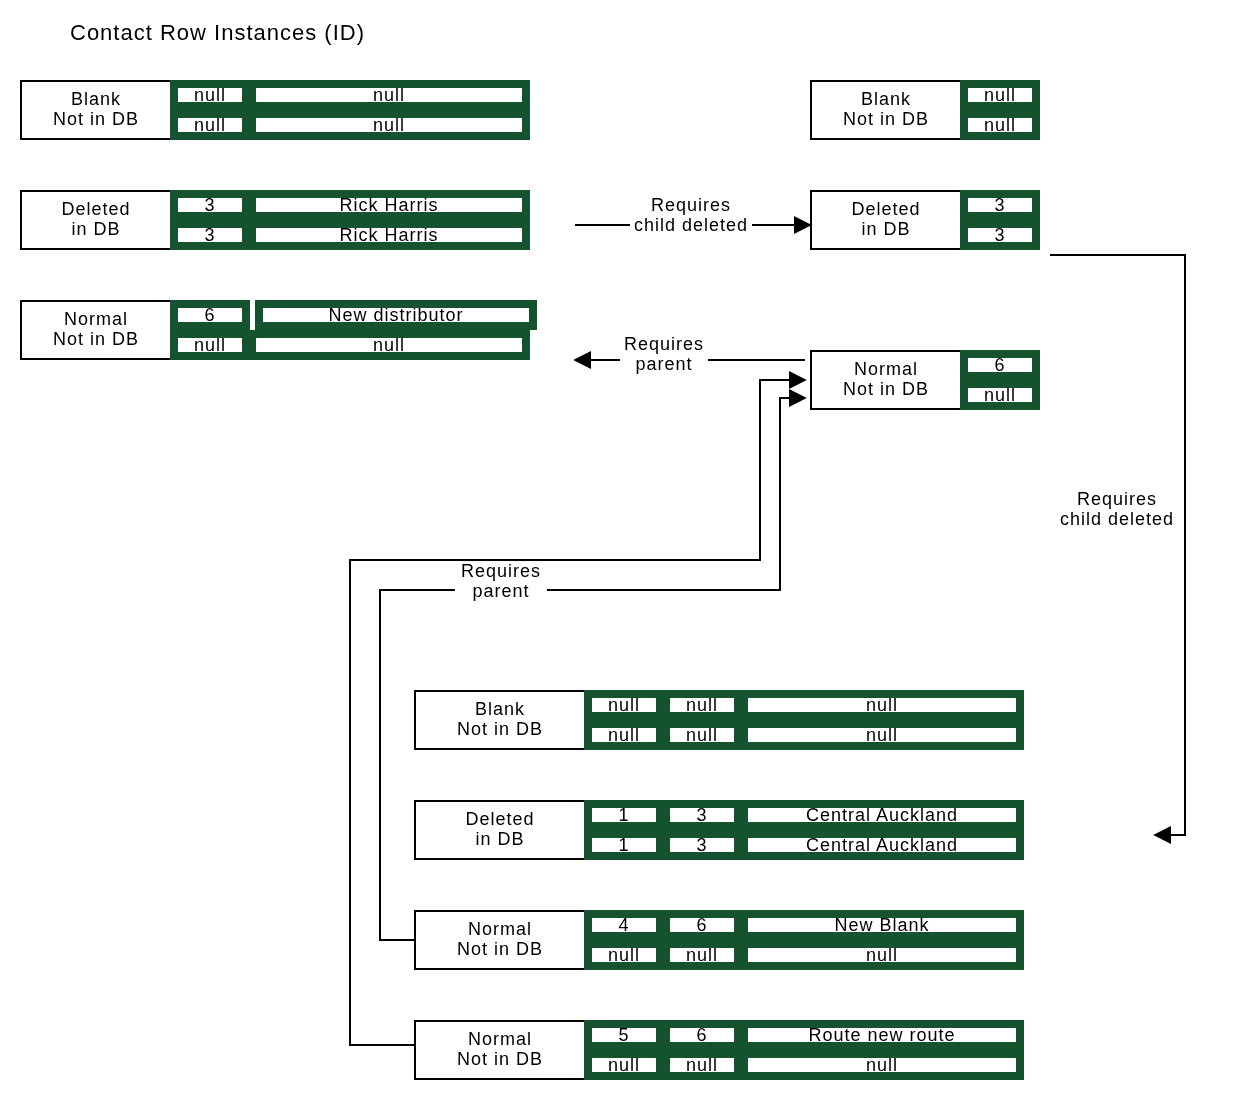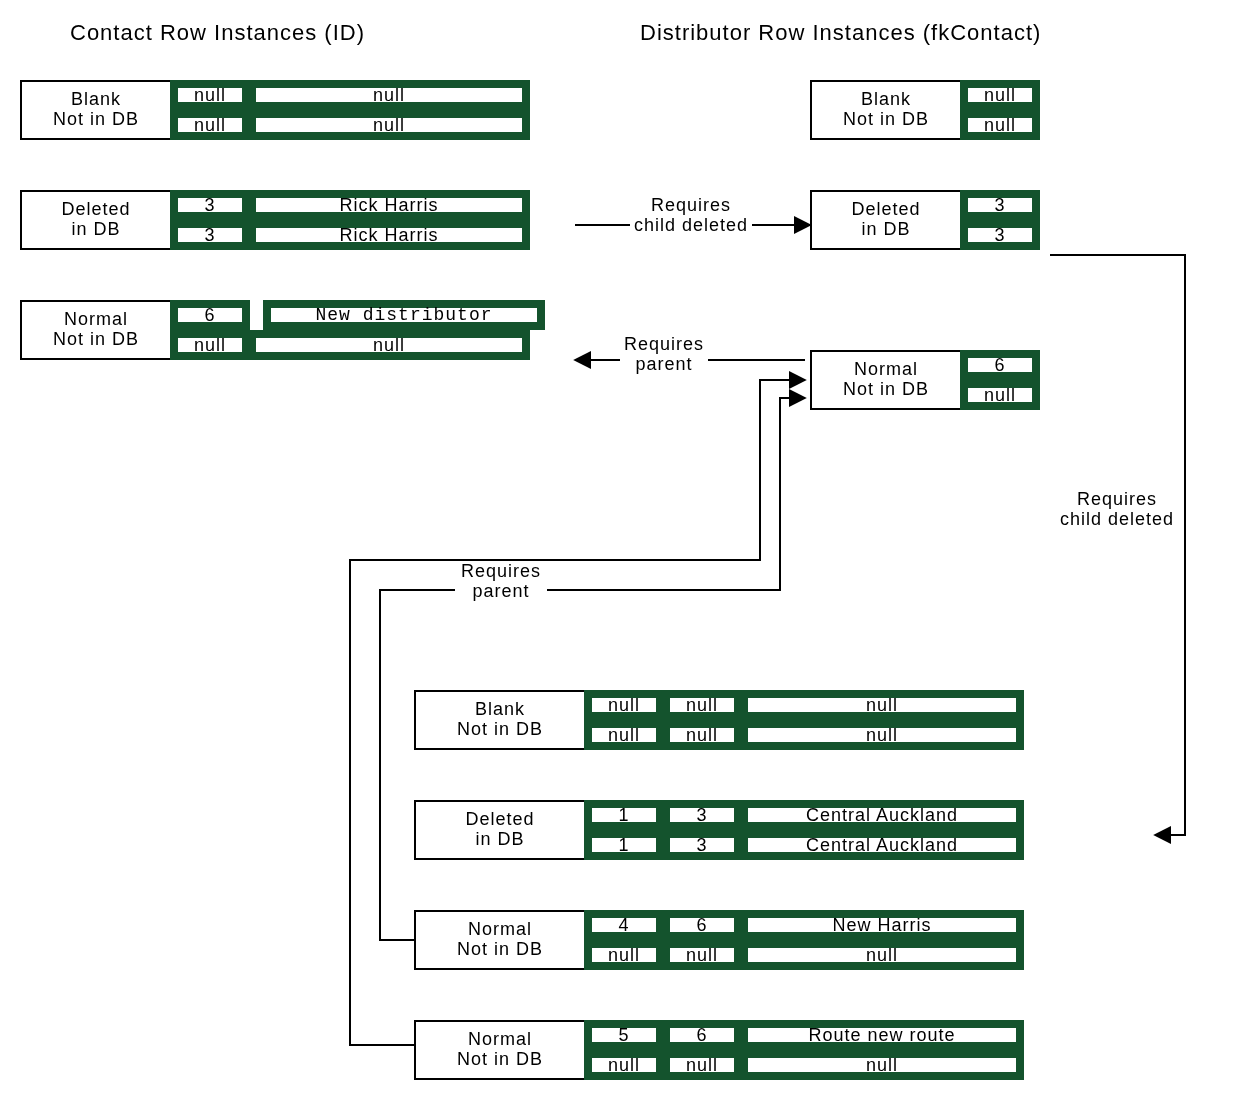--- a/index.html
+++ b/index.html
@@ -99,21 +99,20 @@
 
     <path d="M 1050 255 L 1185 255 L 1185 835 L 1155 835" marker-end="url(#arrow)"></path>
 
     <path d="M 414 940 L 380 940 L 380 590 L 780 590 L 780 398 L 805 398" marker-end="url(#arrow)"></path>
 
     <path d="M 414 1045 L 350 1045 L 350 560 L 760 560 L 760 380 L 805 380" marker-end="url(#arrow)"></path>
   </g>
 </svg>
 
 <div class="label" style="left:70px; top:20px; font-size:22px;">Contact Row Instances (ID)</div>
-<div class="label" style="left:640px; top:20px; font-size:22px;">Distributor Row Instances (fkContact)</div>
 
 <div class="label" style="left:630px; top:196px; text-align:center; line-height:1.1; background:#fff; padding:0 4px;">
   <span style="white-space:pre;">Requires
 child deleted</span>
 </div>
 <div class="label" style="left:620px; top:335px; text-align:center; line-height:1.1; background:#fff; padding:0 4px;">
   <span style="white-space:pre;">Requires
 parent</span>
 </div>
 <div class="label" style="left:1060px; top:490px; text-align:center; line-height:1.1;">
@@ -151,21 +150,21 @@
   </div>
 </div>
 
 <div class="row" style="left:20px; top:300px; width:540px;">
   <div class="status" style="width:150px;">
     <span>Normal</span>
         <span>Not in DB</span>
   </div>
   <div class="cells shift" style="left:150px; width:360px;">
     <div class="cell top shift" style="left:0; width:80px;">6</div>
-    <div class="cell top shift" style="left:93px; width:282px;font-family:Liberation Mono, monospace;">New distributor</div>
+    <div class="cell top shift" style="left:85px; width:282px;">New distributor</div>
     <div class="cell bottom shaded" style="top:15px; left:0; width:80px;">null</div>
     <div class="cell bottom shaded" style="top:15px; left:78px; width:282px;">null</div>
   </div>
 </div>
 
 <div class="row" style="left:810px; top:80px; width:240px;">
   <div class="status" style="width:150px;">
     <span>Blank</span>
         <span>Not in DB</span>
   </div>
@@ -228,21 +227,21 @@
 </div>
 
 <div class="row" style="left:414px; top:910px; width:740px;">
   <div class="status" style="width:170px;">
     <span>Normal</span>
         <span>Not in DB</span>
   </div>
   <div class="cells shift" style="left:170px; width:440px;">
     <div class="cell top shift" style="left:0; width:80px;">4</div>
     <div class="cell top shift" style="left:78px; width:80px;">6</div>
-    <div class="cell top shift" style="left:156px; width:284px;">New Harris</div>
+    <div class="cell top shift" style="left:156px; width:284px;">New Blank</div>
     <div class="cell bottom shaded" style="top:15px; left:0; width:80px;">null</div>
     <div class="cell bottom shaded" style="top:15px; left:78px; width:80px;">null</div>
     <div class="cell bottom shaded" style="top:15px; left:156px; width:284px;">null</div>
   </div>
 </div>
 
 <div class="row" style="left:414px; top:1020px; width:740px;">
   <div class="status" style="width:170px;">
     <span>Normal</span>
         <span>Not in DB</span>

